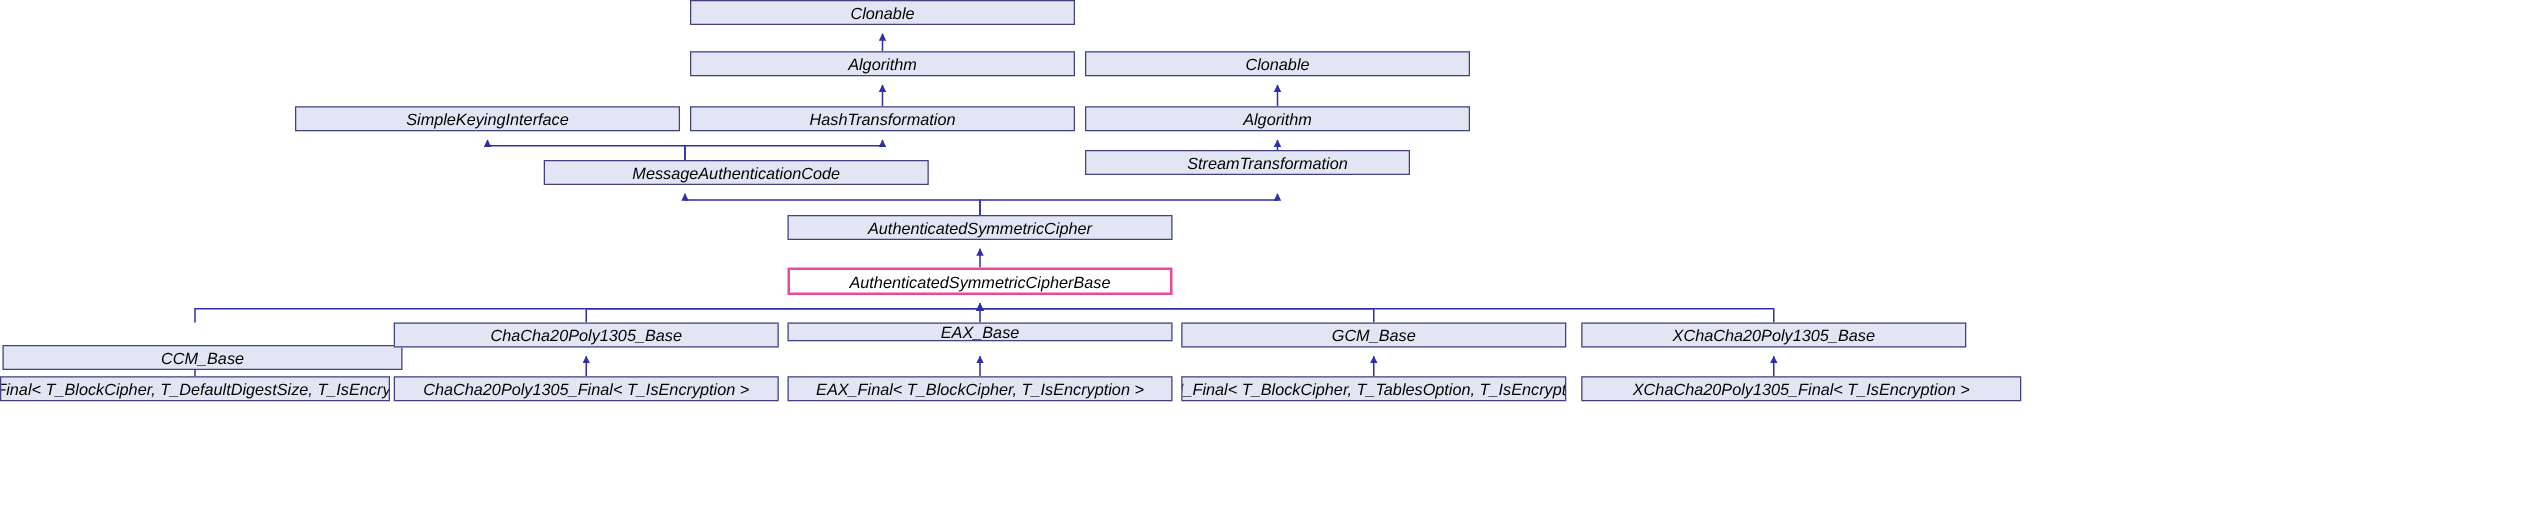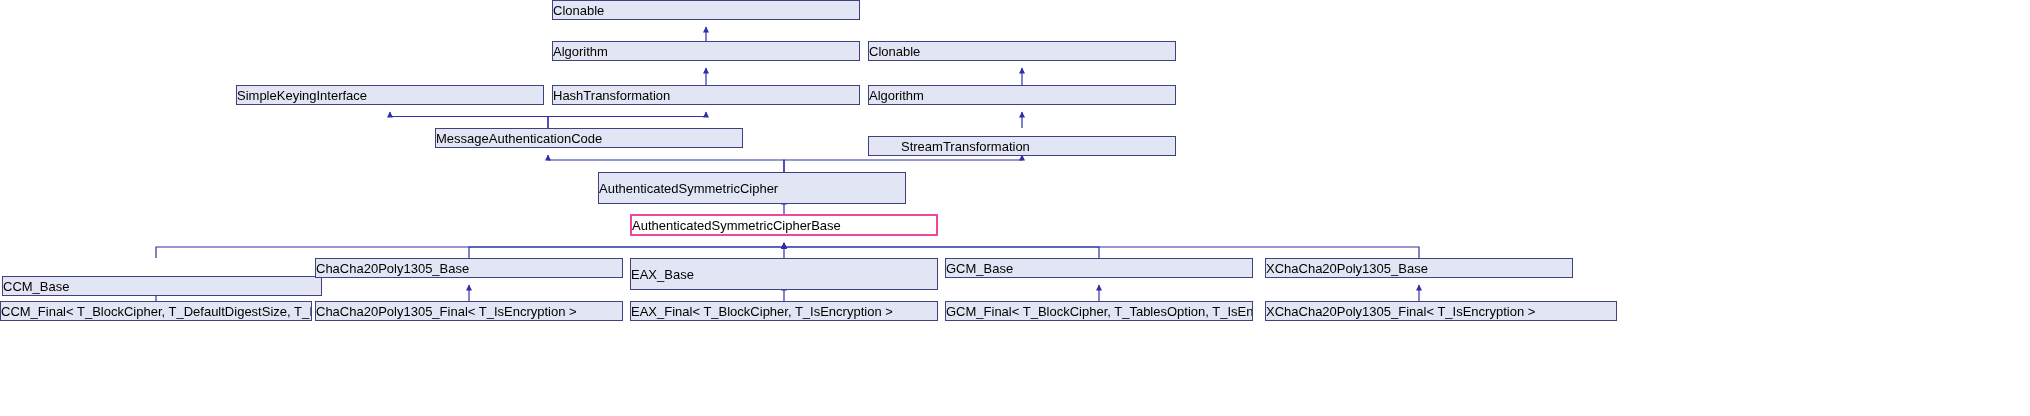--- a/index.html
+++ b/index.html
@@ -20,24 +20,25 @@
   .node {
     position: absolute;
     box-sizing: border-box;
     background: #e2e6f4;
     border: 1px solid #41417f;
     color: #000000;
     font-size: 13px;
     line-height: 1;
     display: flex;
     align-items: center;
-    justify-content: flex-start;
+    justify-content: center;
     text-align: center;
     white-space: nowrap;
     overflow: hidden;
+    font-style: italic;
   }
   .node.highlight {
     background: #ffffff;
     border: 2px solid #ec4899;
   }
   svg.edges {
     position: absolute;
     left: 0;
     top: 0;
     width: 2030px;
@@ -92,36 +93,36 @@
       </div>
       <div class="node" style="left: 552px; top: 85px; width: 308px; height: 20px;">
         <span>HashTransformation</span>
       </div>
       <div class="node" style="left: 868px; top: 85px; width: 308px; height: 20px;">
         <span>Algorithm</span>
       </div>
       <div class="node" style="left: 394px; top: 128px; width: 308px; height: 20px; margin-left: 41px;">
         <span>MessageAuthenticationCode</span>
       </div>
-      <div class="node" style="left: 868px; top: 136px; width: 308px; height: 20px; padding-left: 32px;">
+      <div class="node" style="left: 868px; top: 120px; width: 260px; height: 20px; padding-left: 32px;">
         <span>StreamTransformation</span>
       </div>
-      <div class="node" style="left: 598px; top: 172px; width: 308px; height: 32px;">
+      <div class="node" style="left: 630px; top: 172px; width: 308px; height: 20px;">
         <span>AuthenticatedSymmetricCipher</span>
       </div>
       <div class="node highlight" style="left: 630px; top: 214px; width: 308px; height: 22px;">
         <span>AuthenticatedSymmetricCipherBase</span>
       </div>
       <div class="node" style="left: 2px; top: 276px; width: 320px; height: 20px;">
         <span>CCM_Base</span>
       </div>
       <div class="node" style="left: 315px; top: 258px; width: 308px; height: 20px;">
         <span>ChaCha20Poly1305_Base</span>
       </div>
-      <div class="node" style="left: 630px; top: 258px; width: 308px; height: 32px;">
+      <div class="node" style="left: 630px; top: 258px; width: 308px; height: 15px;">
         <span>EAX_Base</span>
       </div>
       <div class="node" style="left: 945px; top: 258px; width: 308px; height: 20px;">
         <span>GCM_Base</span>
       </div>
       <div class="node" style="left: 1265px; top: 258px; width: 308px; height: 20px;">
         <span>XChaCha20Poly1305_Base</span>
       </div>
       <div class="node" style="left: 0px; top: 301px; width: 312px; height: 20px;">
         <span>CCM_Final&lt; T_BlockCipher, T_DefaultDigestSize, T_IsEncryption &gt;</span>

